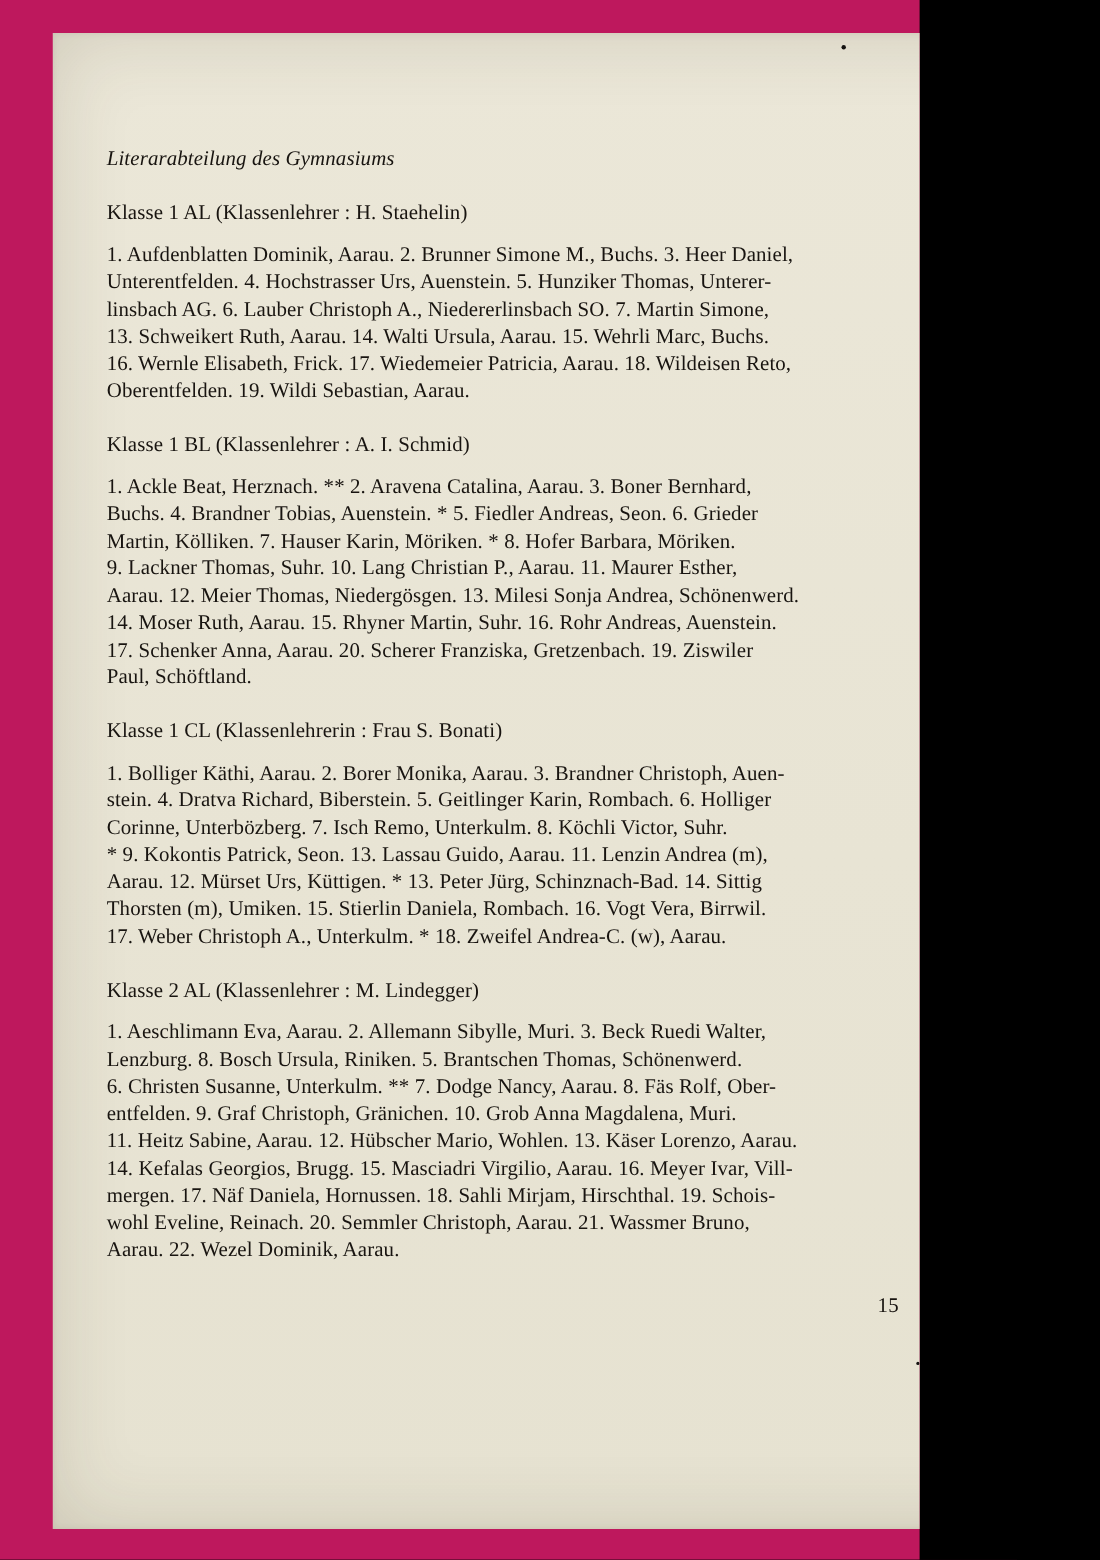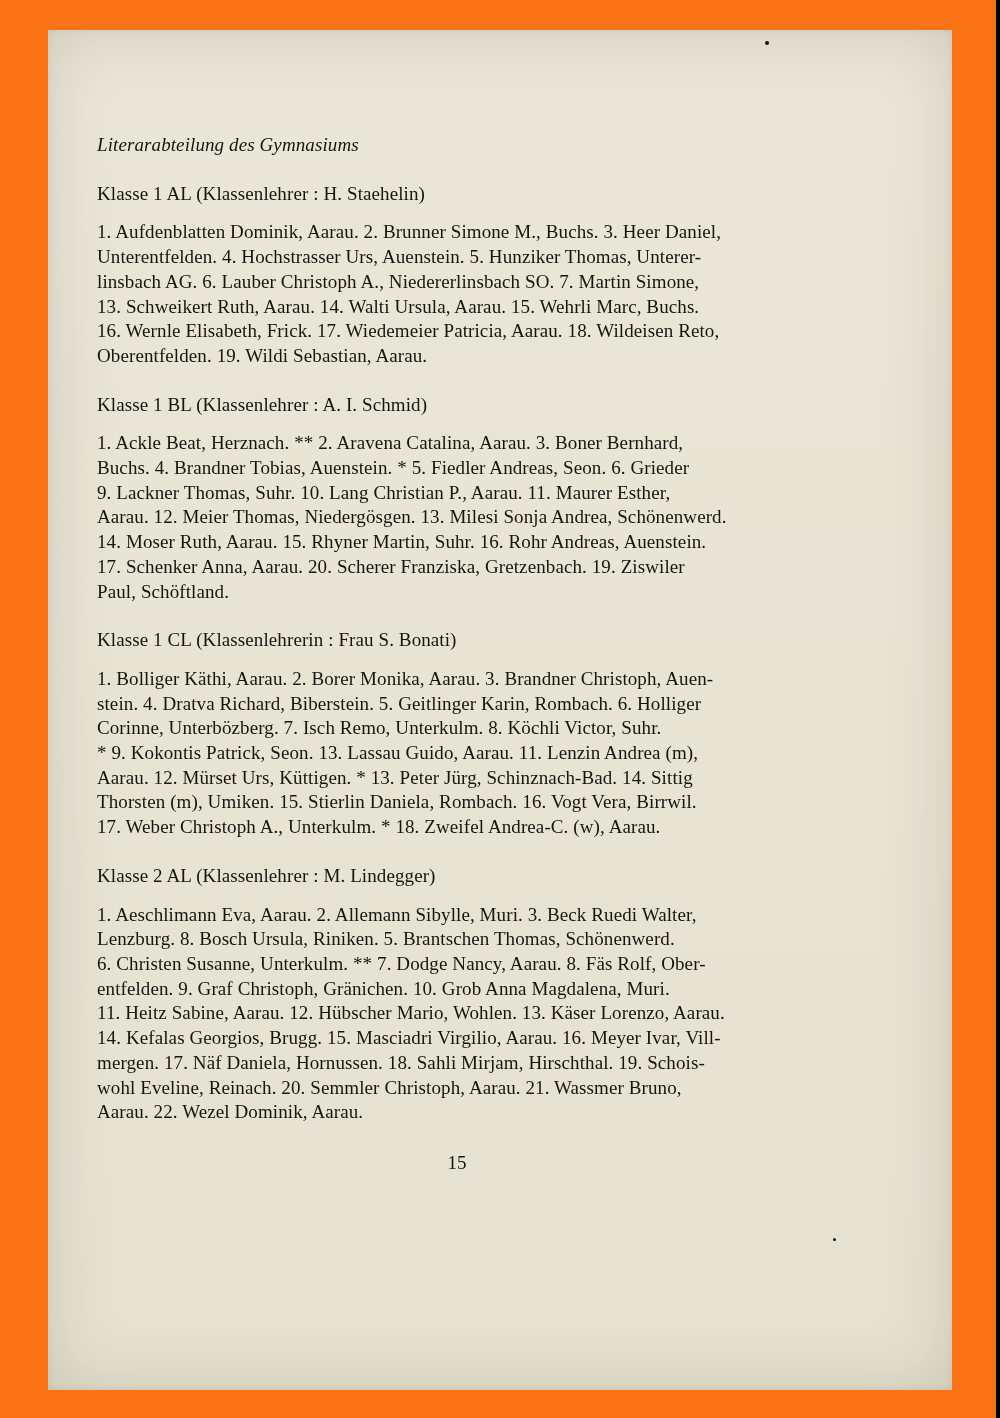--- a/index.html
+++ b/index.html
@@ -1,20 +1,20 @@
 <!DOCTYPE html>
 <html><head>
 <meta charset="utf-8">
 <style>
   html, body { margin: 0; padding: 0; background: #000; }
   .scan {
     position: relative;
-    width: 996px;
+    width: 836px;
     height: 1418px;
-    background: #f97316;
+    background: #be185d;
     overflow: hidden;
   }
   .page {
     position: absolute;
     left: 48px;
     top: 30px;
     width: 904px;
     height: 1360px;
     box-sizing: border-box;
     background: linear-gradient(180deg, #ebe7d8 0%, #e8e4d4 55%, #e6e2d1 100%);
@@ -31,21 +31,21 @@
     margin: 0 0 20px 0;
   }
   .klasse-section { margin-top: 24px; }
   .section-heading {
     line-height: 24.7px;
     margin: 0 0 14px 0;
   }
   .line { line-height: 24.7px; white-space: pre-wrap; }
   .page-number-row {
     margin-top: 26px;
-    text-align: center;
+    text-align: right;
     padding-right: 95px;
     line-height: 24.7px;
   }
   .speck {
     position: absolute;
     background: #141210;
     border-radius: 50%;
   }
   .speck-a { left: 765px; top: 41px; width: 4px; height: 4px; }
   .speck-b { left: 833px; top: 1238px; width: 3px; height: 3px; }
@@ -67,20 +67,21 @@
             <div class="line">13. Schweikert Ruth, Aarau. 14. Walti Ursula, Aarau. 15. Wehrli Marc, Buchs.</div>
             <div class="line">16. Wernle Elisabeth, Frick. 17. Wiedemeier Patricia, Aarau. 18. Wildeisen Reto,</div>
             <div class="line">Oberentfelden. 19. Wildi Sebastian, Aarau.</div>
           </div>
         </section>
         <section class="klasse-section">
           <div class="section-heading">Klasse 1 BL (Klassenlehrer : A. I. Schmid)</div>
           <div class="para">
             <div class="line">1. Ackle Beat, Herznach. ** 2. Aravena Catalina, Aarau. 3. Boner Bernhard,</div>
             <div class="line">Buchs. 4. Brandner Tobias, Auenstein. * 5. Fiedler Andreas, Seon. 6. Grieder</div>
+            <div class="line">Martin, Kölliken. 7. Hauser Karin, Möriken. * 8. Hofer Barbara, Möriken.</div>
             <div class="line">9. Lackner Thomas, Suhr. 10. Lang Christian P., Aarau. 11. Maurer Esther,</div>
             <div class="line">Aarau. 12. Meier Thomas, Niedergösgen. 13. Milesi Sonja Andrea, Schönenwerd.</div>
             <div class="line">14. Moser Ruth, Aarau. 15. Rhyner Martin, Suhr. 16. Rohr Andreas, Auenstein.</div>
             <div class="line">17. Schenker Anna, Aarau. 20. Scherer Franziska, Gretzenbach. 19. Ziswiler</div>
             <div class="line">Paul, Schöftland.</div>
           </div>
         </section>
         <section class="klasse-section">
           <div class="section-heading">Klasse 1 CL (Klassenlehrerin : Frau S. Bonati)</div>
           <div class="para">

